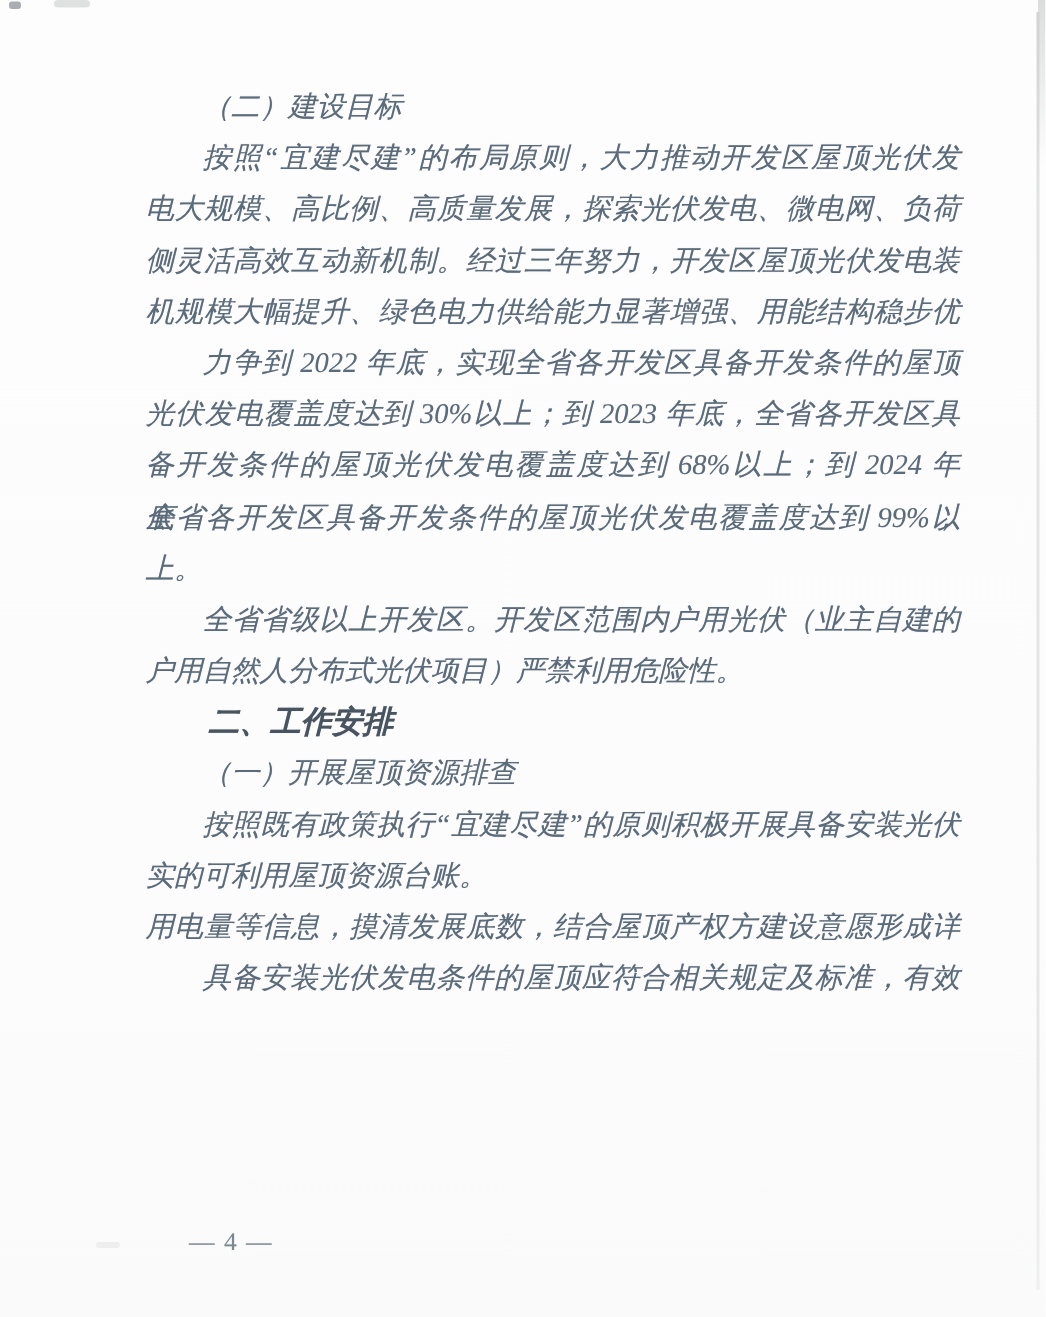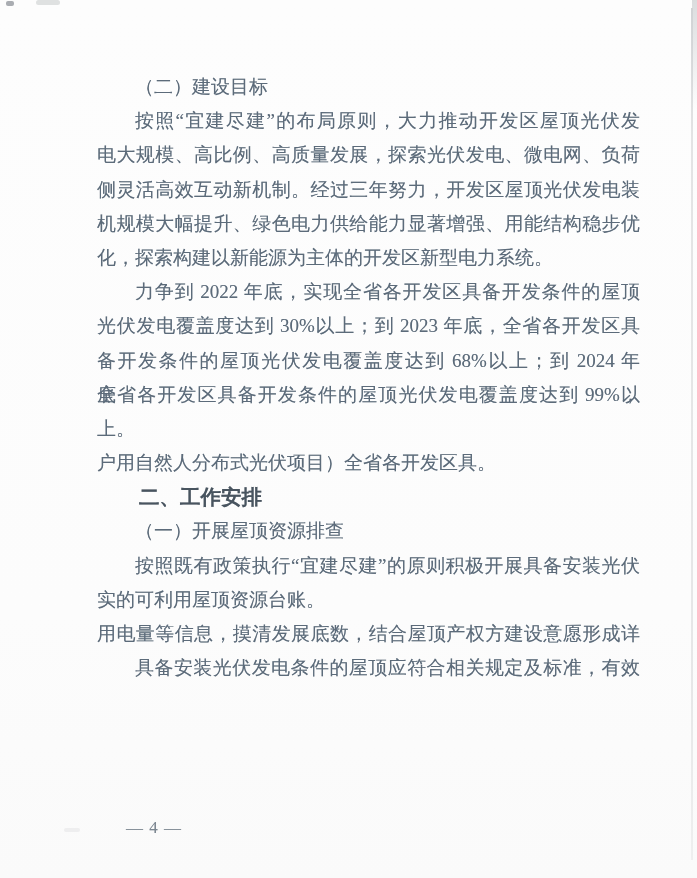--- a/index.html
+++ b/index.html
@@ -16,22 +16,23 @@
   }
   
   .page-surface {
     position: absolute;
     inset: 0;
     background: linear-gradient(180deg, #fdfdfd 0%, #fcfcfc 70%, #fafafa 100%);
   }
   .content {
     position: absolute;
     left: 97px;
-    top: 70px;
+    top: 55px;
     width: 543px;
+    font-style: italic;
   }
   .line {
     font-size: 19px;
     height: 34.2px;
     line-height: 34.2px;
     color: #5c6b7a;
     text-align: justify;
     text-align-last: justify;
     text-justify: inter-character;
     white-space: normal;
@@ -124,27 +125,27 @@
 <div class="scan-smudge-bottom"></div>
 <div class="scan-line-right"></div>
 <div class="scan-corner-right"></div>
 
 <div class="content">
     <div class="line sub">（二）建设目标</div>
     <div class="line body indent">按照“宜建尽建”的布局原则，大力推动开发区屋顶光伏发</div>
     <div class="line body">电大规模、高比例、高质量发展，探索光伏发电、微电网、负荷</div>
     <div class="line body">侧灵活高效互动新机制。经过三年努力，开发区屋顶光伏发电装</div>
     <div class="line body">机规模大幅提升、绿色电力供给能力显著增强、用能结构稳步优</div>
-    <div class="line last">化，探索构建以新能源为主体的开发区新型电力系统。</div>
     <div class="line body indent">力争到 2022 年底，实现全省各开发区具备开发条件的屋顶</div>
     <div class="line body">光伏发电覆盖度达到 30%以上；到 2023 年底，全省各开发区具</div>
     <div class="line body">备开发条件的屋顶光伏发电覆盖度达到 68%以上；到 2024 年底，</div>
     <div class="line body">全省各开发区具备开发条件的屋顶光伏发电覆盖度达到 99%以</div>
     <div class="line last">上。</div>
-    <div class="line last">户用自然人分布式光伏项目）全省各开发区具。</div>
+    <div class="line body indent">全省省级以上开发区。开发区范围内户用光伏（业主自建的</div>
+    <div class="line last">户用自然人分布式光伏项目）严禁利用危险性。</div>
     <div class="line h2">二、工作安排</div>
     <div class="line sub">（一）开展屋顶资源排查</div>
     <div class="line body indent">按照既有政策执行“宜建尽建”的原则积极开展具备安装光伏</div>
     <div class="line last">实的可利用屋顶资源台账。</div>
     <div class="line body">用电量等信息，摸清发展底数，结合屋顶产权方建设意愿形成详</div>
     <div class="line body indent">具备安装光伏发电条件的屋顶应符合相关规定及标准，有效</div>
   </div>
 
 <div class="page-number">— 4 —</div>
 

